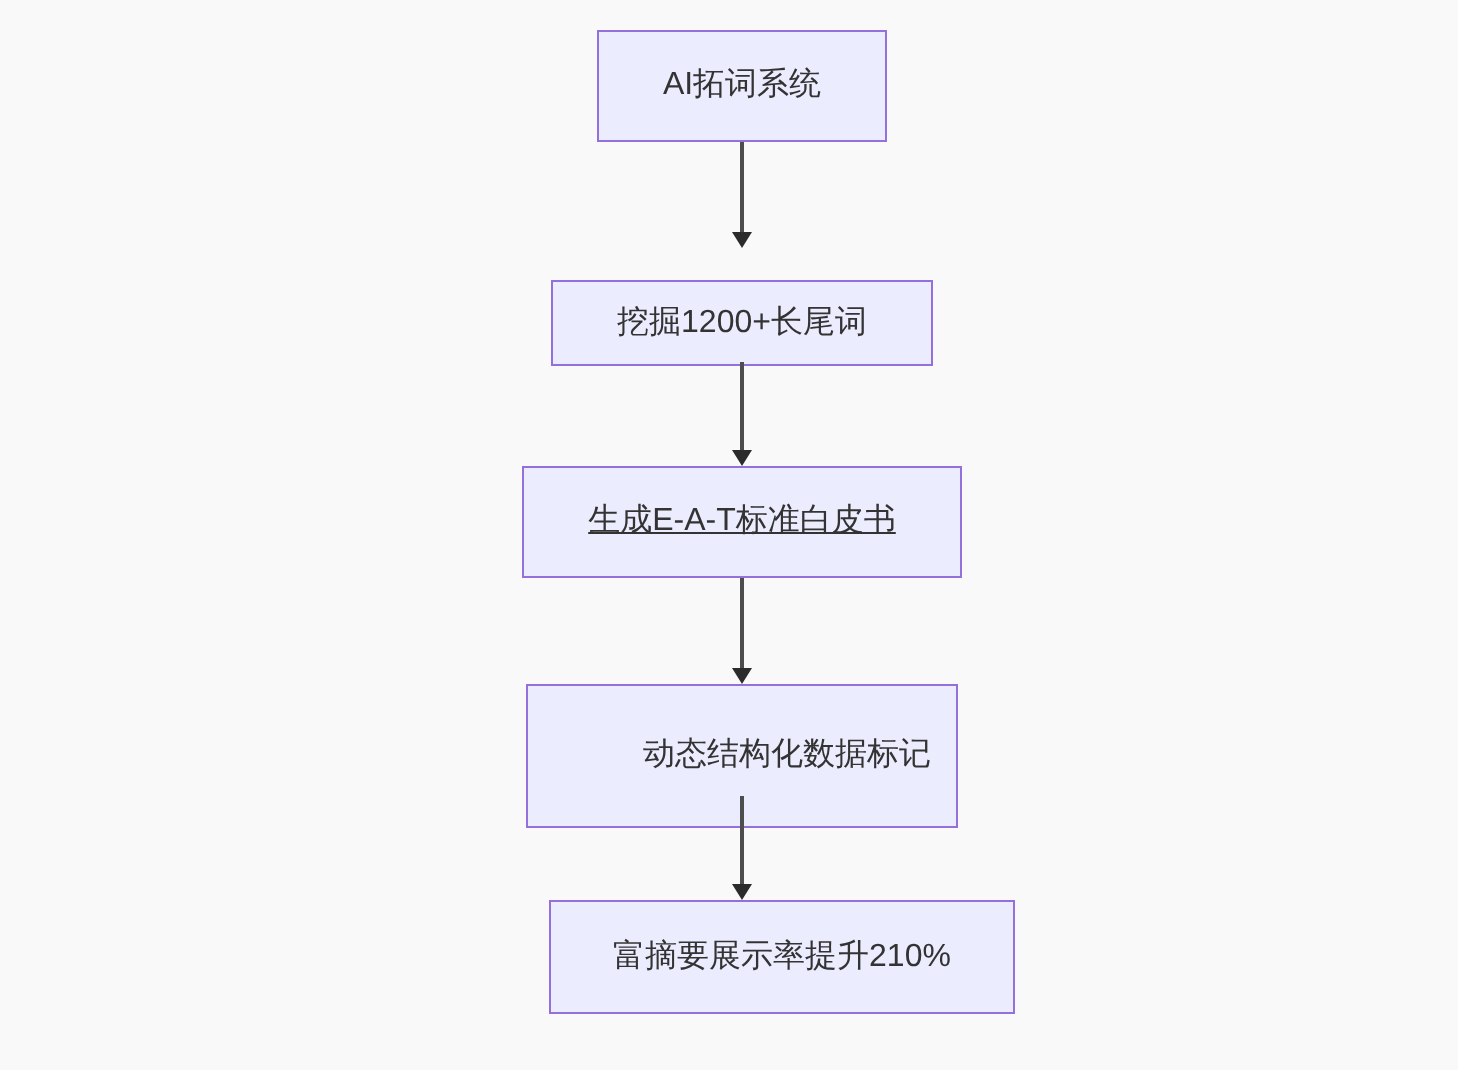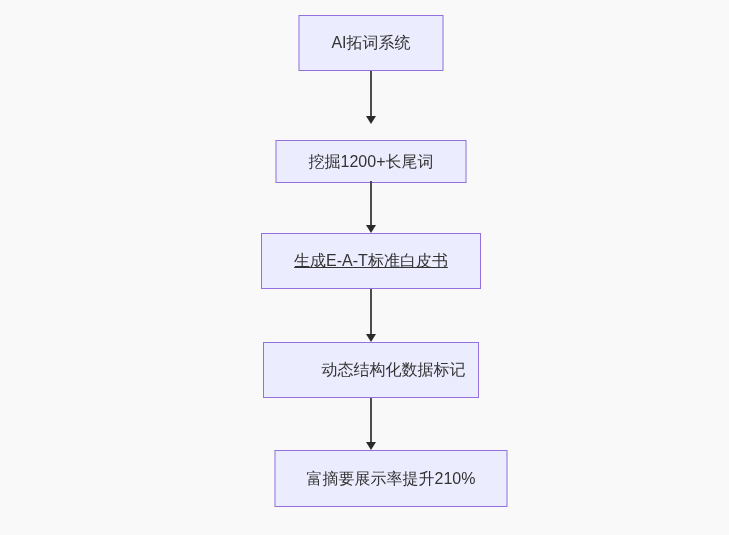--- a/index.html
+++ b/index.html
@@ -28,21 +28,21 @@
     justify-content: center;
     color: #333333;
     font-size: 16px;
     line-height: 1.2;
     white-space: nowrap;
     text-align: center;
   }
   .n1 { top: 15px;  width: 145px; height: 56px; }
   .n2 { top: 140px; width: 191px; height: 43px; }
   .n3 { top: 233px; width: 220px; height: 56px; text-decoration: underline; }
-  .n4 { top: 342px; width: 216px; height: 56px; padding-left: 45px; }
+  .n4 { top: 342px; width: 216px; height: 72px; padding-left: 45px; }
   .n5 { top: 450px; width: 233px; height: 57px; margin-left: 20px; }
 
   .arrow {
     position: absolute;
     left: 371px;
     transform: translateX(-50%);
     width: 12px;
     display: flex;
     flex-direction: column;
     align-items: center;

